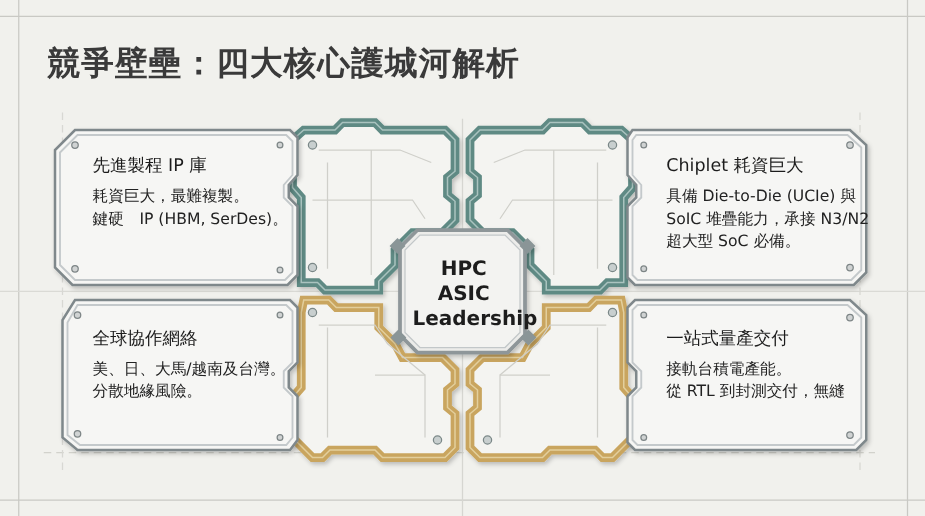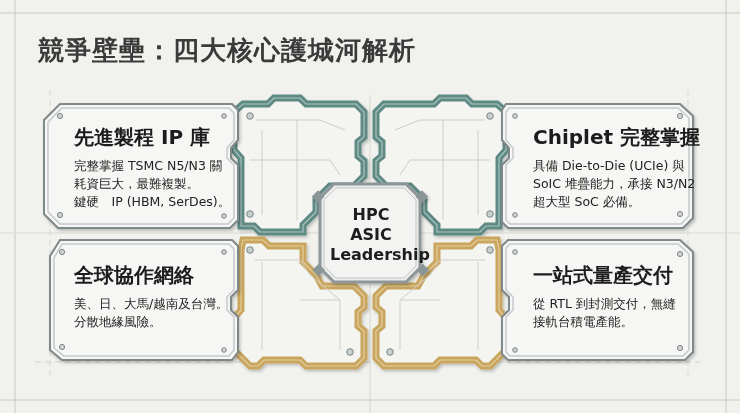--- a/index.html
+++ b/index.html
@@ -11,21 +11,21 @@
   }
   .stage { position: absolute; left: 0; top: 0; width: 640px; height: 413px; }
   .bg-svg { position: absolute; left: 0; top: 0; }
   .title {
     position: absolute; left: 38px; top: 33px;
     font-size: 26px; font-weight: bold; color: #3a3a3a; letter-spacing: 1px;
     white-space: nowrap;
   }
   .card-text { position: absolute; color: #1f1f1f; }
   .card-title {
-    font-size: 20px; font-weight: bold; color: #1c1c1c; margin-bottom: 6px; white-space: nowrap;
+    font-size: 14px; font-weight: normal; color: #1c1c1c; margin-bottom: 6px; white-space: nowrap;
   }
   .card-desc { font-size: 12.5px; line-height: 18px; color: #222; }
   .card-desc div { white-space: nowrap; }
   .hub-text {
     position: absolute; left: 330px; top: 205px; width: 82px; text-align: center;
     font-size: 16px; font-weight: bold; color: #1d1d1d; line-height: 20px;
   }
 </style>
 </head>
 <body>
@@ -146,48 +146,47 @@
       <circle cx="515" cy="350" r="2.3" fill="#d0d3d3" stroke="#7d8586" stroke-width="1"></circle>
       <circle cx="680" cy="348" r="2.6" fill="#d0d3d3" stroke="#7d8586" stroke-width="1"></circle>
     </g>
   </svg>
 
   <div class="title">競爭壁壘：四大核心護城河解析</div>
 
   <div class="card-text" style="left:74px; top:124px;">
     <div class="card-title">先進製程 IP 庫</div>
     <div class="card-desc">
-      <div>完整掌握 TSMC N5/N3 關</div>
       <div>耗資巨大，最難複製。</div>
       <div>鍵硬　IP (HBM, SerDes)。</div>
     </div>
   </div>
 
   <div class="card-text" style="left:533px; top:124px;">
-    <div class="card-title">Chiplet 完整掌握</div>
+    <div class="card-title">Chiplet 耗資巨大</div>
     <div class="card-desc">
       <div>具備 Die-to-Die (UCIe) 與</div>
       <div>SoIC 堆疊能力，承接 N3/N2</div>
       <div>超大型 SoC 必備。</div>
     </div>
   </div>
 
   <div class="card-text" style="left:74px; top:262px;">
     <div class="card-title">全球協作網絡</div>
     <div class="card-desc">
       <div>美、日、大馬/越南及台灣。</div>
       <div>分散地緣風險。</div>
     </div>
   </div>
 
   <div class="card-text" style="left:533px; top:262px;">
     <div class="card-title">一站式量產交付</div>
     <div class="card-desc">
+      <div>接軌台積電產能。</div>
       <div>從 RTL 到封測交付，無縫</div>
-      <div>接軌台積電產能。</div>
     </div>
   </div>
 
   <div class="hub-text">
     <div>HPC ASIC</div>
     <div>Leadership</div>
   </div>
 
 </div>
 

